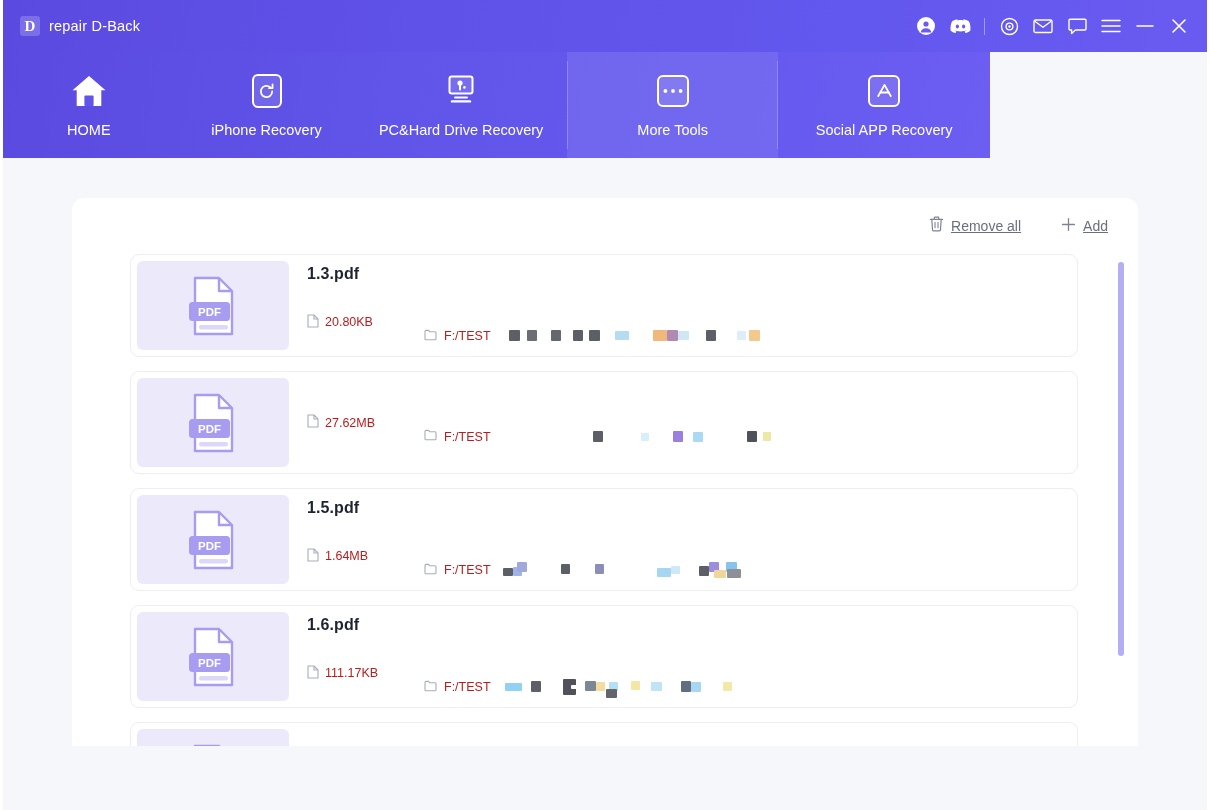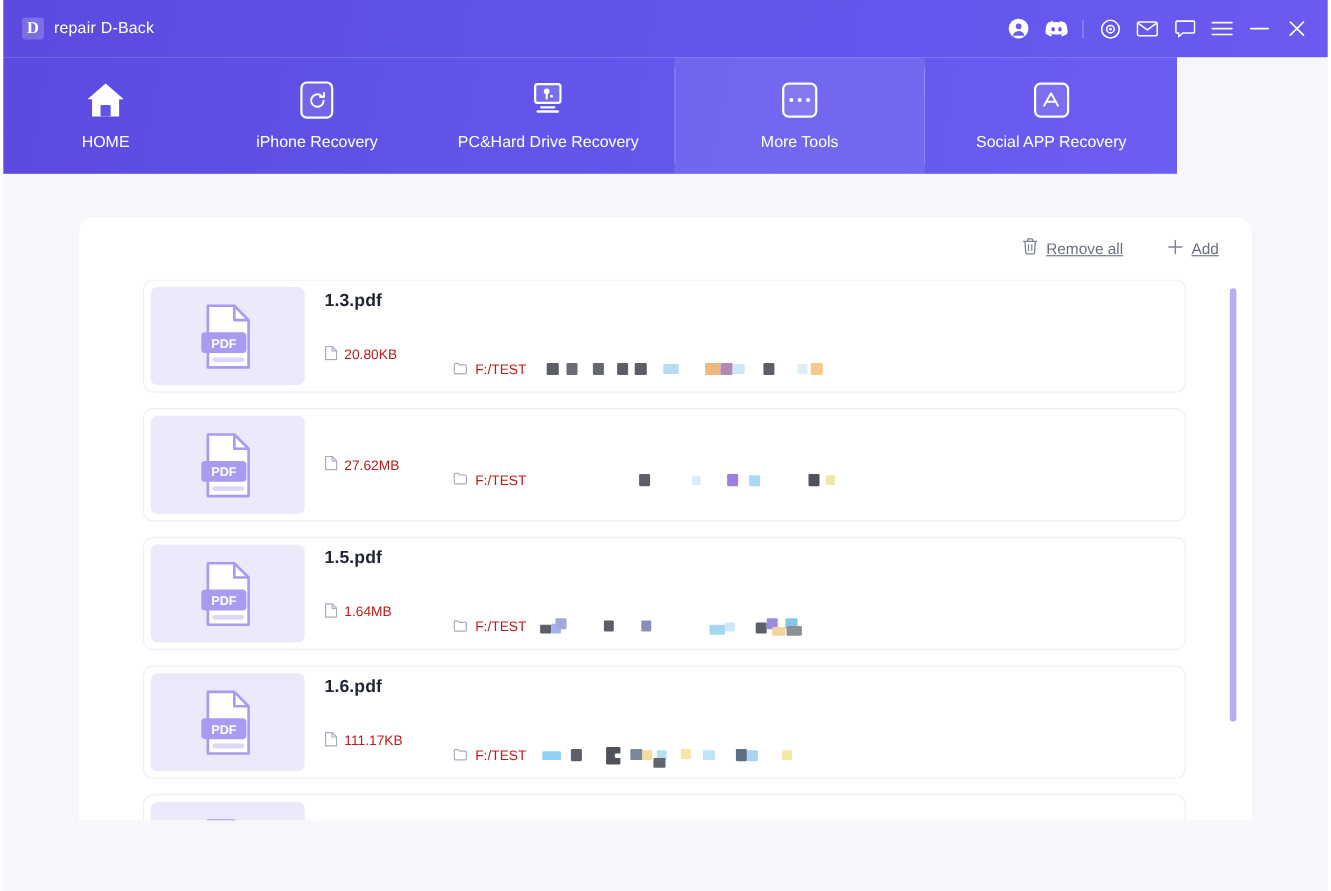--- a/index.html
+++ b/index.html
@@ -70,21 +70,21 @@
   .tb-sep {
     width: 1px; height: 17px;
     background: rgba(255,255,255,0.38);
     margin: 0 7px;
   }
 
   
   .navbar {
     position: absolute;
     left: 0; top: 52px;
-    width: 1070px; height: 106px;
+    width: 990px; height: 106px;
     background: linear-gradient(100deg, #5b4ae0 0%, #6054e9 40%, #6559ef 75%, #6d5ef2 100%);
     display: flex;
     z-index: 4;
   }
   .nav-item {
     width: 210px;
     height: 106px;
     display: flex;
     flex-direction: column;
     align-items: center;
@@ -173,21 +173,21 @@
     width: 948px;
     height: 103px;
     border: 1px solid #eceef4;
     border-radius: 9px;
     background: #ffffff;
     margin-bottom: 14px;
     display: flex;
     align-items: center;
   }
   .thumb {
-    width: 140px; height: 89px;
+    width: 152px; height: 89px;
     margin-left: 6px;
     border-radius: 6px;
     background: #ece9fb;
     display: flex;
     align-items: center;
     justify-content: center;
     flex: none;
   }
   .file-meta {
     margin-left: 18px;

